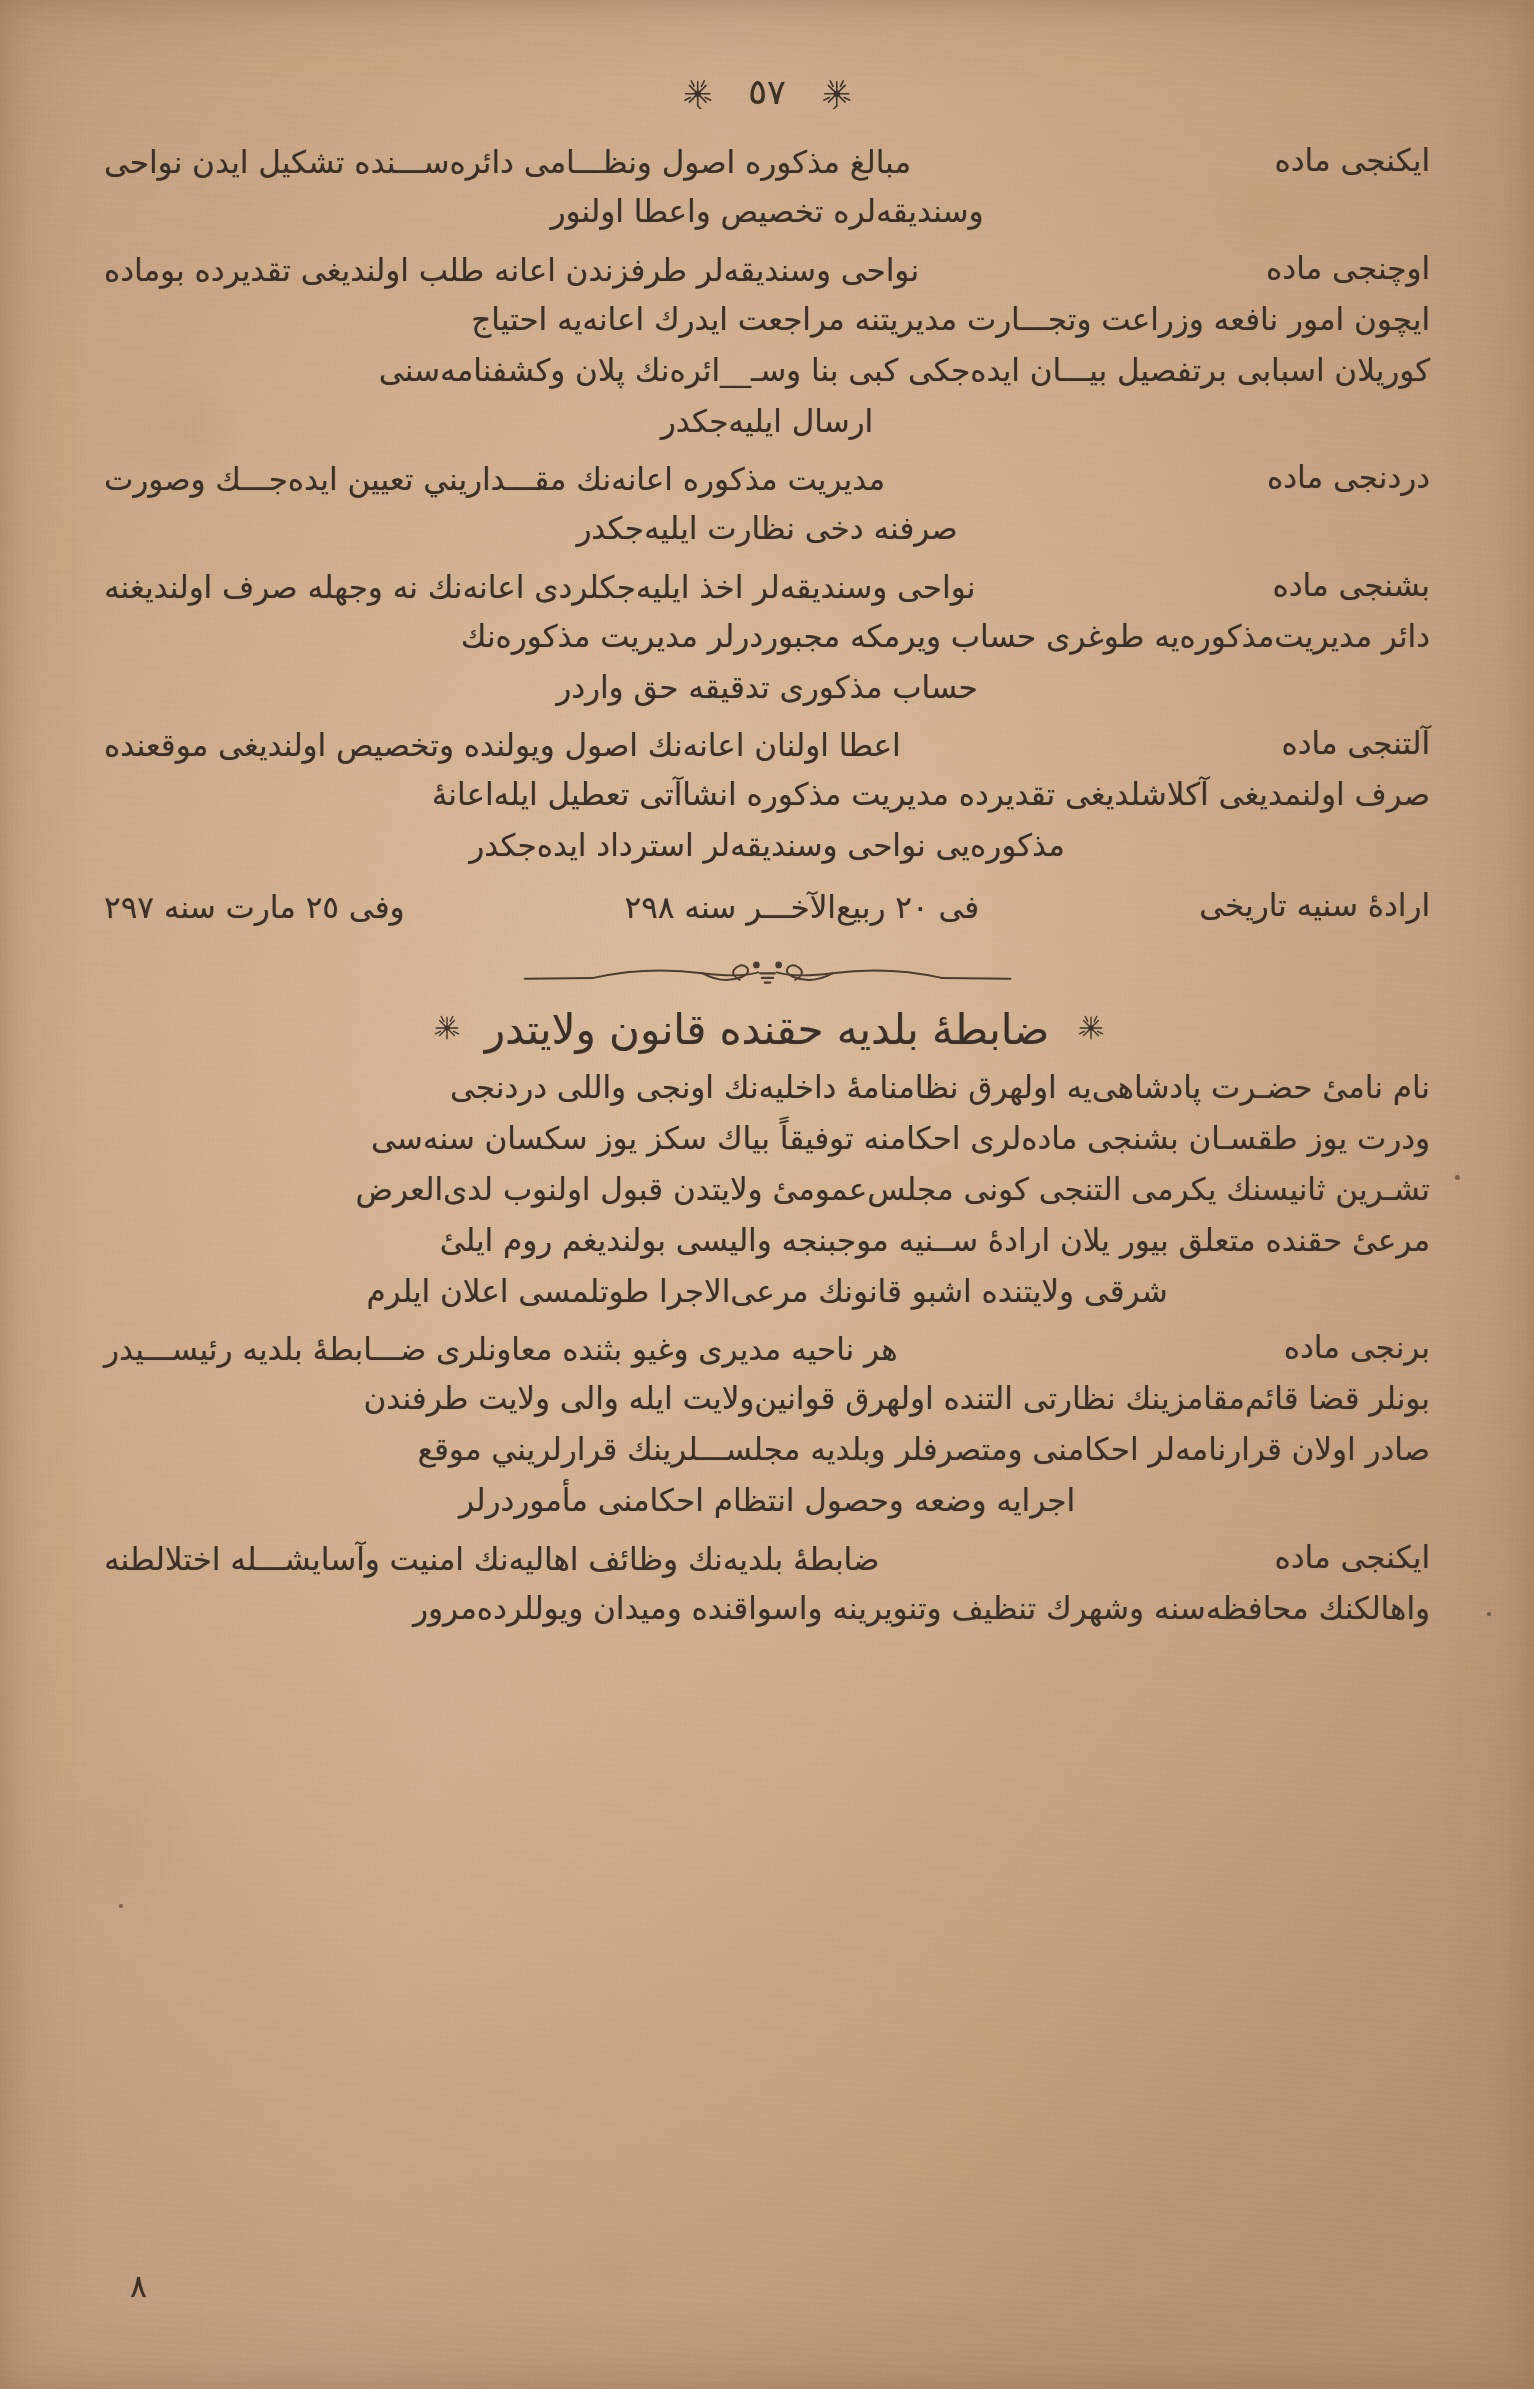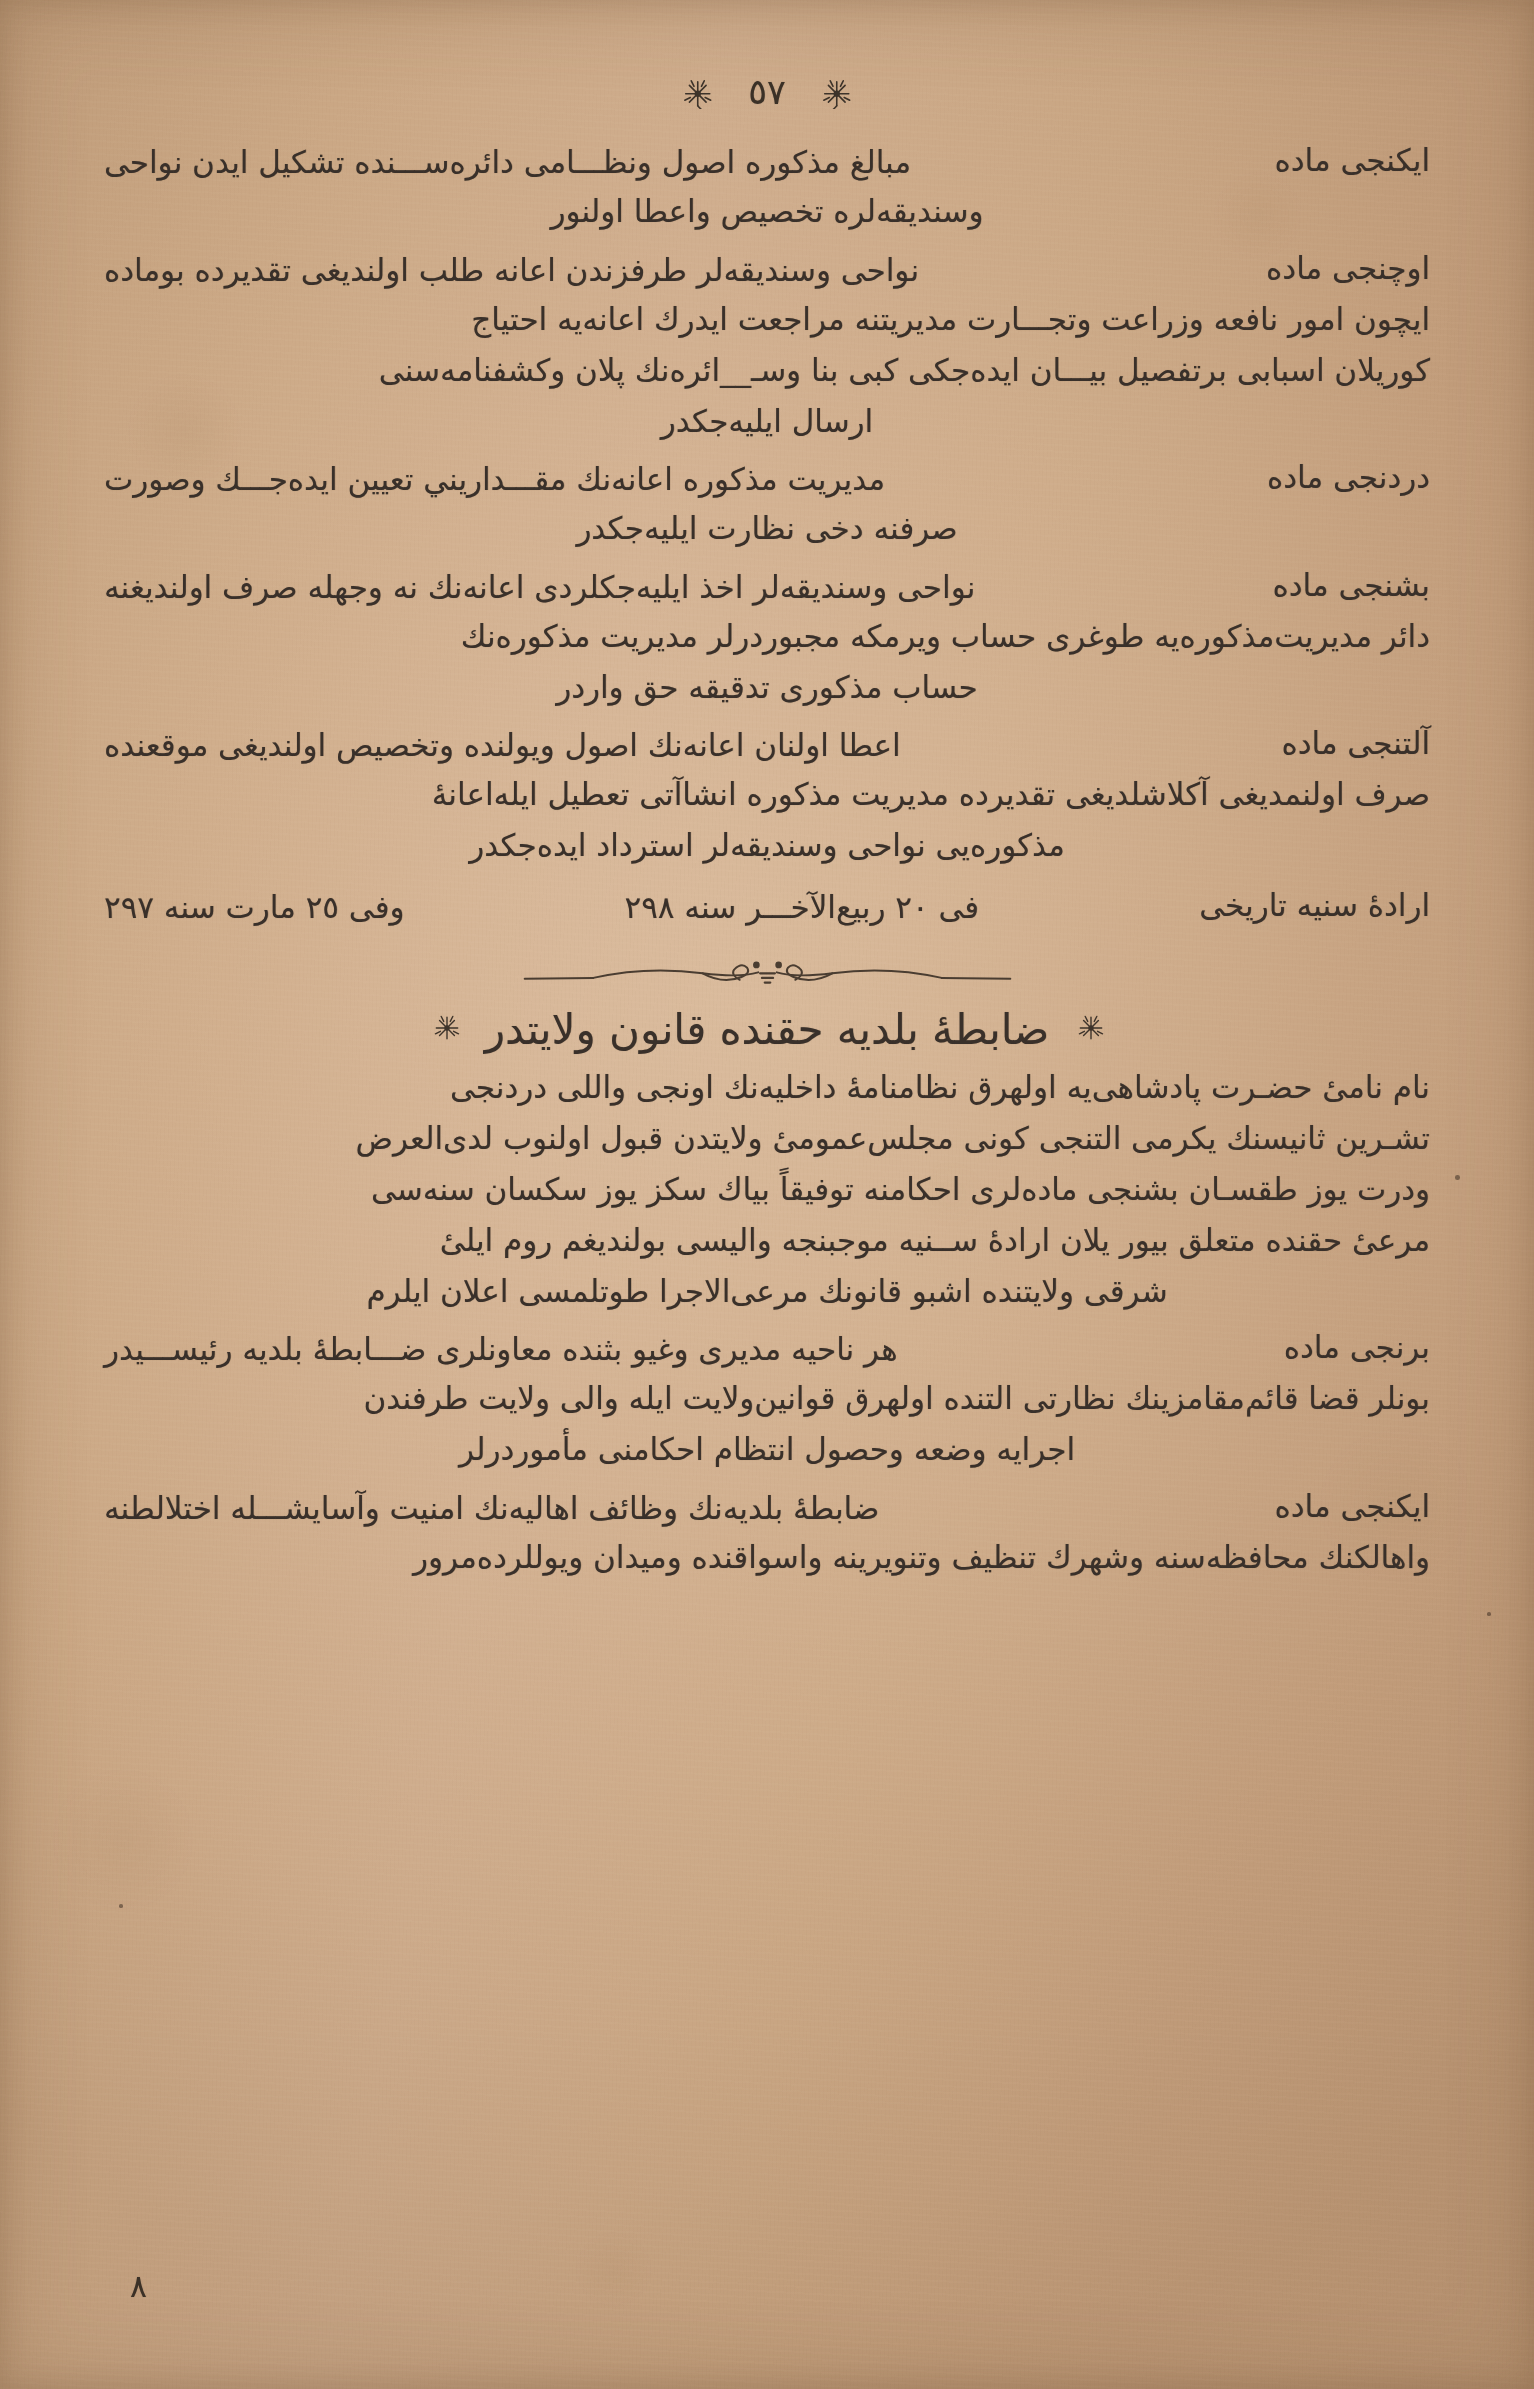--- a/index.html
+++ b/index.html
@@ -317,40 +317,43 @@
           <circle cx="17" cy="17" r="3.2" fill="currentColor"></circle>
         </svg>
       </span>
     </div>
 
     <div class="block">
       <div class="ln spread">
         <span class="line">نام نامىٔ حضـرت پادشاهى‌يه اولهرق نظامنامهٔ داخليه‌نك اونجى واللى دردنجى</span>
       </div>
       <div class="ln spread">
+        <span class="line">ودرت يوز طقسـان بشنجى ماده‌لرى احكامنه توفيقاً بياك سكز يوز سكسان سنه‌سى</span>
+      </div>
+      <div class="ln spread">
         <span class="line">تشـرين ثانيسنك يكرمى التنجى كونى مجلس‌عمومىٔ ولايتدن قبول اولنوب لدى‌العرض</span>
-      </div>
-      <div class="ln spread">
-        <span class="line">ودرت يوز طقسـان بشنجى ماده‌لرى احكامنه توفيقاً بياك سكز يوز سكسان سنه‌سى</span>
       </div>
       <div class="ln spread">
         <span class="line">مرعىٔ حقنده متعلق بيور يلان ارادهٔ ســنيه موجبنجه واليسى بولنديغم روم ايلىٔ</span>
       </div>
       <div class="ln rtlstart">
         <span class="line">شرقى ولايتنده اشبو قانونك مرعى‌الاجرا طوتلمسى اعلان ايلرم</span>
       </div>
     </div>
 
     <div class="block">
       <div class="ln spread">
         <span class="line art-label">برنجى ماده</span>
         <span class="line art-rest">هر ناحيه مديرى وغيو بثنده معاونلرى ضـــابطهٔ بلديه رئيســـيدر</span>
       </div>
       <div class="ln spread">
         <span class="line">بونلر قضا قائم‌مقامزينك نظارتى التنده اولهرق قوانين‌ولايت ايله والى ولايت طرفندن</span>
+      </div>
+      <div class="ln spread">
+        <span class="line">صادر اولان قرارنامه‌لر احكامنى ومتصرفلر وبلديه مجلســـلرينك قرارلريني موقع</span>
       </div>
       <div class="ln center">
         <span class="line">اجرايه وضعه وحصول انتظام احكامنى مأموردرلر</span>
       </div>
     </div>
 
     <div class="block">
       <div class="ln spread">
         <span class="line art-label">ايكنجى ماده</span>
         <span class="line art-rest">ضابطهٔ بلديه‌نك وظائف اهاليه‌نك امنيت وآسايشـــله اختلالطنه</span>

